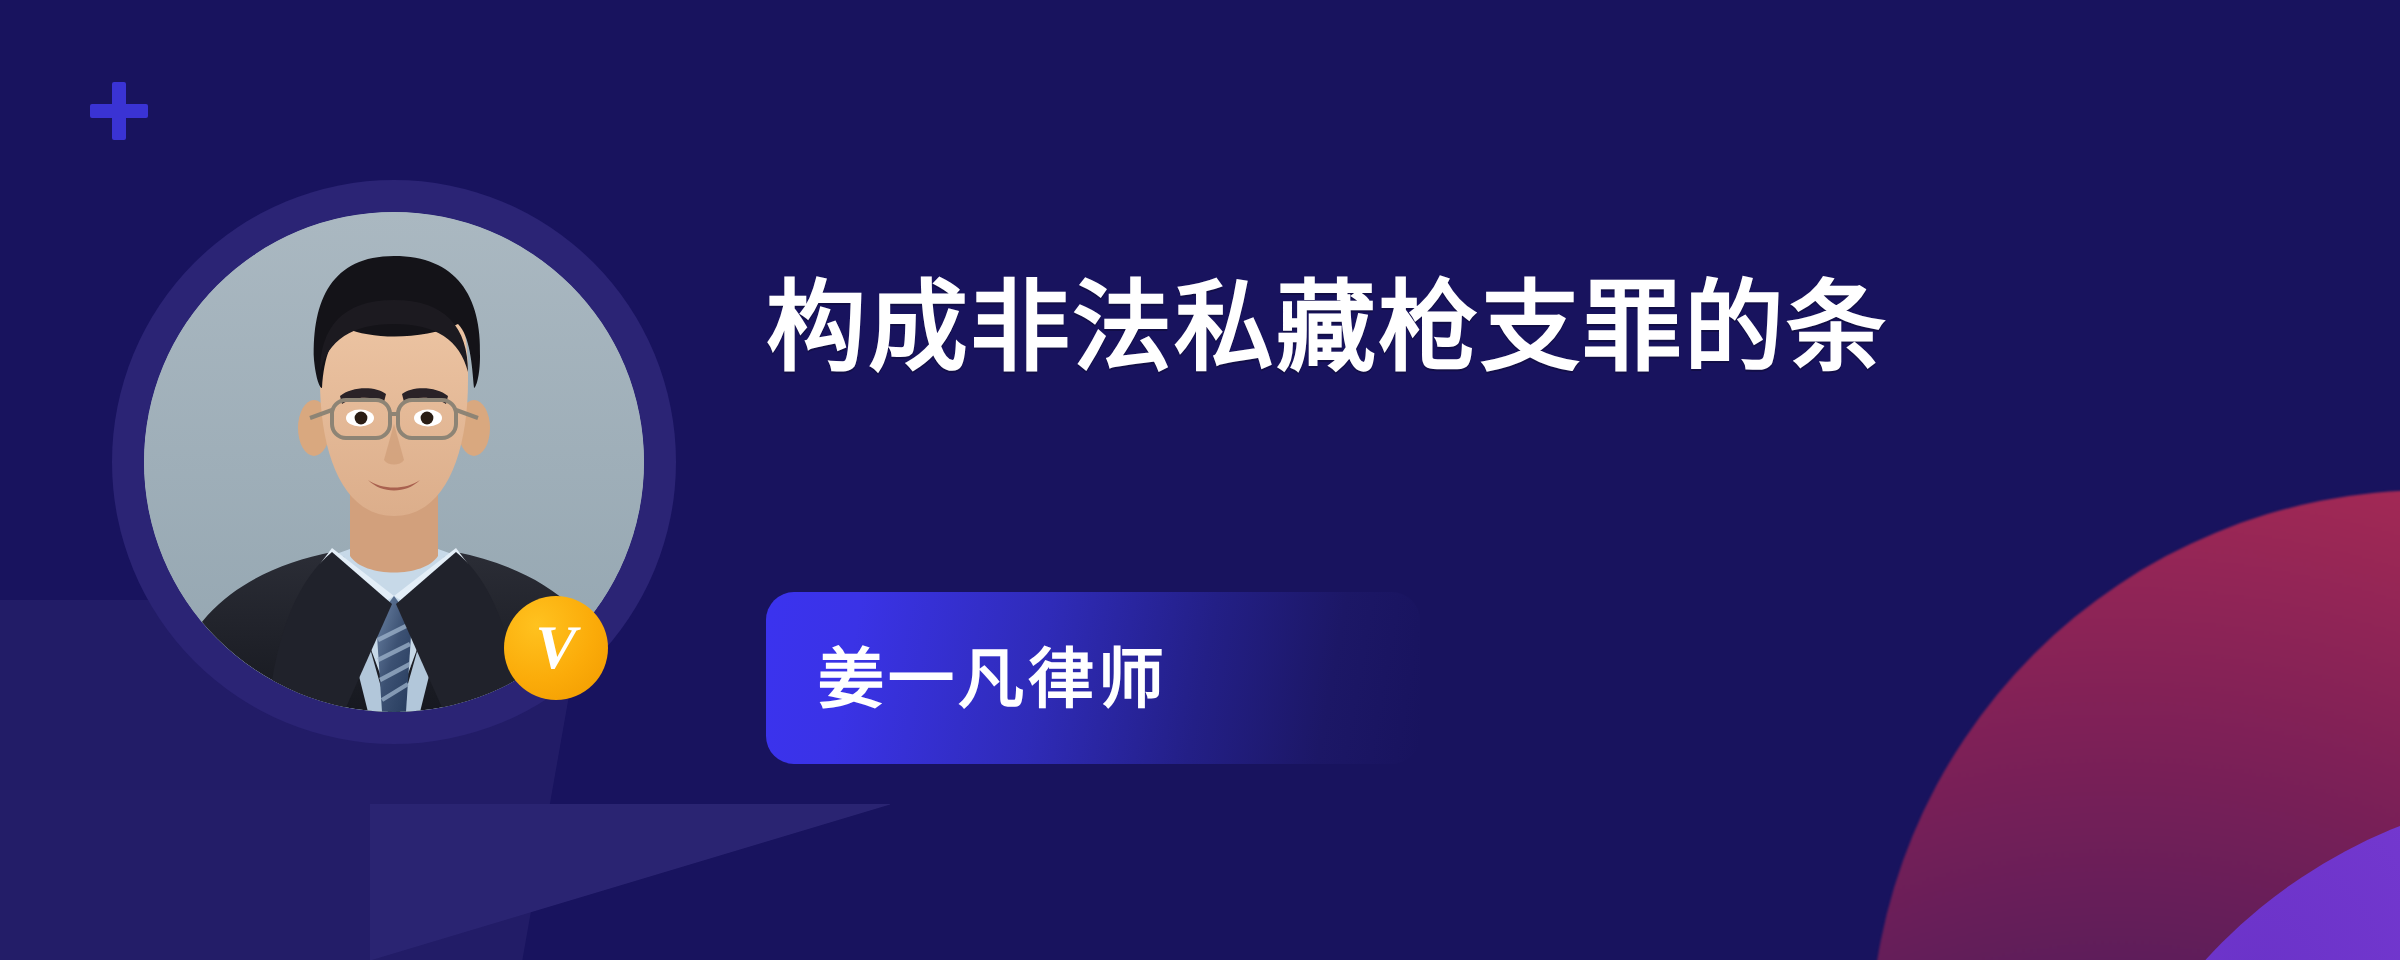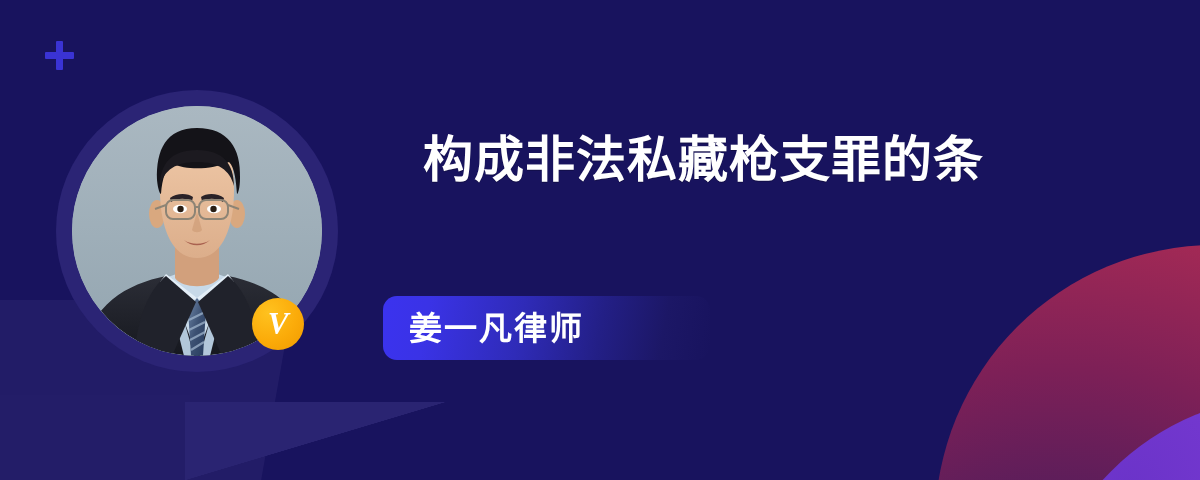--- a/index.html
+++ b/index.html
@@ -165,32 +165,31 @@
     width: 700px;
   }
 
   .title-line {
     color: #ffffff;
     font-size: 50px;
     font-weight: bold;
     line-height: 76px;
     letter-spacing: 1px;
     white-space: nowrap;
-    font-family: Liberation Mono, monospace;
+    font-family: Liberation Serif, serif;
     text-shadow: 0 1px 0 rgba(0,0,0,.25);
-    margin-left: 40px;
   }
 
   
   .name-badge {
     position: absolute;
     left: 383px;
     top: 296px;
     width: 327px;
-    height: 64px;
+    height: 86px;
     border-radius: 14px;
     background: linear-gradient(100deg,
                 #3b33ef 0%,
                 #3a33e6 14%,
                 #2f2bb8 42%,
                 #231f86 66%,
                 #1c1766 85%,
                 #18135e 100%);
     display: flex;
     align-items: center;

